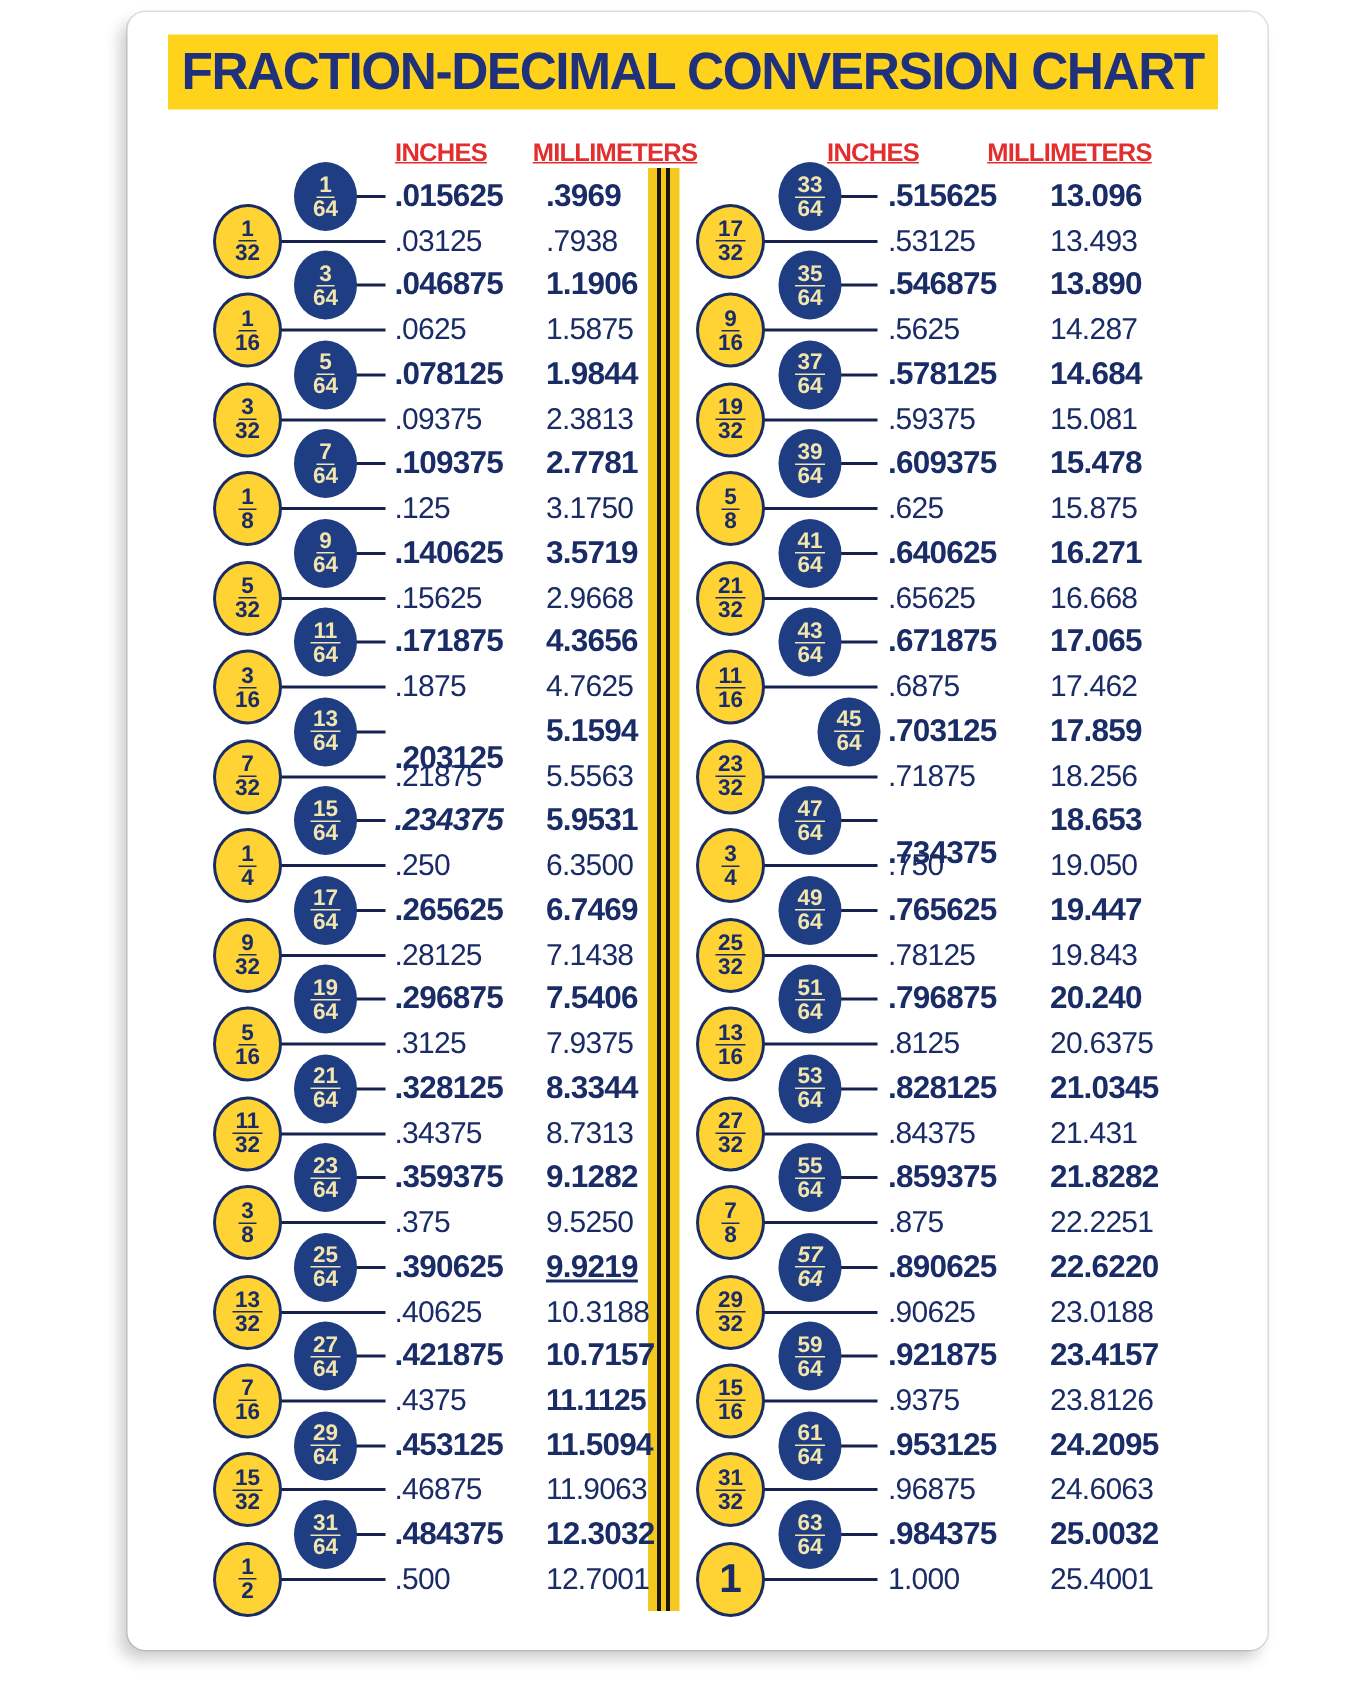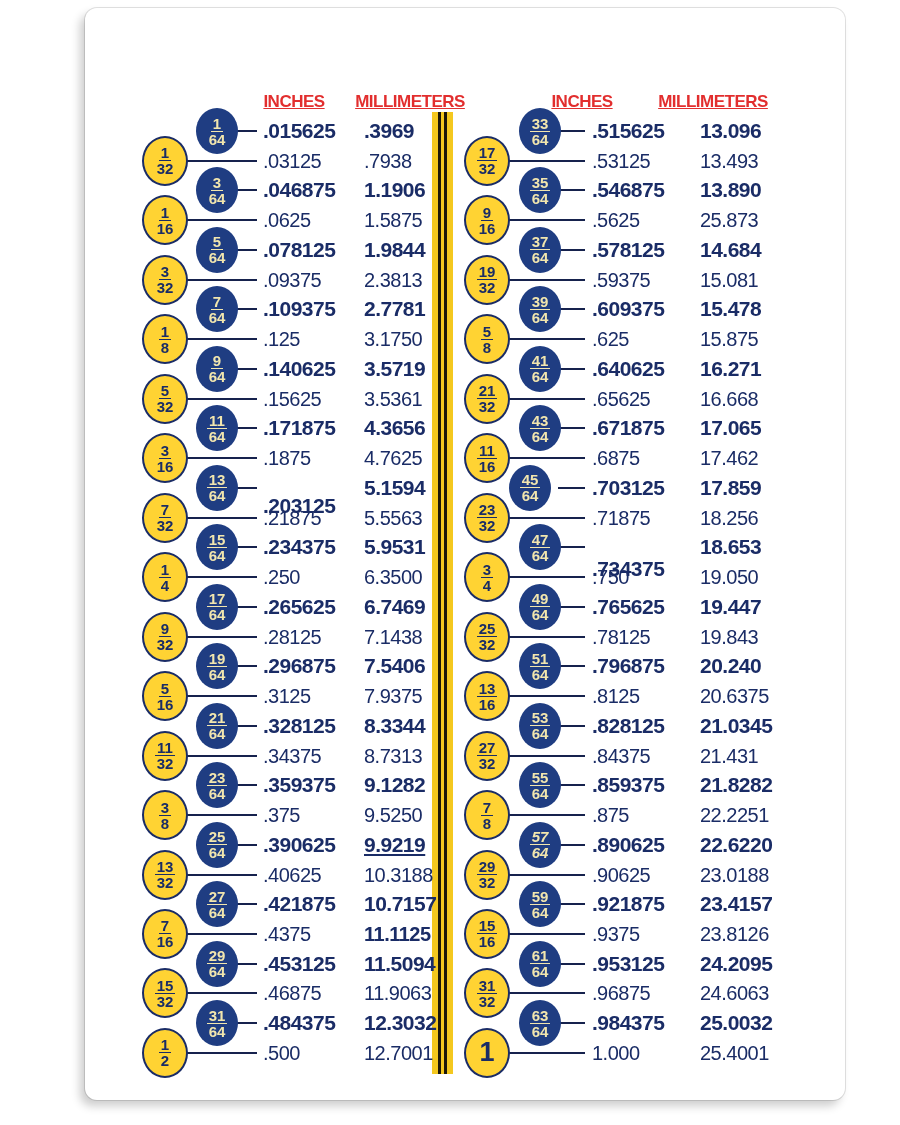--- a/index.html
+++ b/index.html
@@ -28,20 +28,23 @@
   .row.whole-row .whole{display:block;}
   .leader{position:absolute;top:24px;height:2px;background:#16224d;z-index:1;}
   .val{position:absolute;top:12px;height:26px;line-height:26px;color:#1a2c66;font-size:20px;
     font-weight:400;letter-spacing:-0.5px;white-space:nowrap;}
   .row.b64 .val{font-weight:700;font-size:21px;}
 </style>
 </head>
 <body>
 
 <div id="poster">
+  <div id="banner">
+    <div id="title">FRACTION-DECIMAL CONVERSION CHART</div>
+  </div>
 
   <div class="hdr" style="left:209px">INCHES</div>
   <div class="hdr" style="left:325px">MILLIMETERS</div>
   <div class="hdr" style="left:497px">INCHES</div>
   <div class="hdr" style="left:628px">MILLIMETERS</div>
 
   <div id="divider"></div>
 <div class="row b64" style="top: 98px;">
     <div class="badge blue" style="left: 111px; top: 2px;">
       <div class="frac">
@@ -153,21 +156,21 @@
     <div class="row" style="top: 365.66px;">
     <div class="badge yellow" style="left: 57px; top: 0px;">
       <div class="frac">
         <span class="num">5</span>
         <span class="den">32</span>
       </div>
 
     </div>
     <div class="leader" style="left: 100px; width: 72px;"></div>
     <span class="val in" style="left: 178px;">.15625</span>
-    <span class="val mm" style="left: 279px;">3.5361</span>
+    <span class="val mm" style="left: 279px;">2.9668</span>
   </div>
     <div class="row b64" style="top: 395.4px;">
     <div class="badge blue" style="left: 111px; top: 2px;">
       <div class="frac">
         <span class="num">11</span>
         <span class="den">64</span>
       </div>
 
     </div>
     <div class="leader" style="left: 150px; width: 22px;"></div>
@@ -212,21 +215,21 @@
   </div>
     <div class="row b64" style="top: 514.36px;">
     <div class="badge blue" style="left: 111px; top: 2px;">
       <div class="frac">
         <span class="num">15</span>
         <span class="den">64</span>
       </div>
 
     </div>
     <div class="leader" style="left: 150px; width: 22px;"></div>
-    <span class="val in" style="left: 178px;">.234375</span>
+    <span class="val in" style="left: 178px; font-style: italic;">.234375</span>
     <span class="val mm" style="left: 279px;">5.9531</span>
   </div>
     <div class="row" style="top: 544.1px;">
     <div class="badge yellow" style="left: 57px; top: 0px;">
       <div class="frac">
         <span class="num">1</span>
         <span class="den">4</span>
       </div>
 
     </div>
@@ -465,21 +468,21 @@
     <div class="row" style="top: 187.22px;">
     <div class="badge yellow" style="left: 379px; top: 0px;">
       <div class="frac">
         <span class="num">9</span>
         <span class="den">16</span>
       </div>
 
     </div>
     <div class="leader" style="left: 422px; width: 78px;"></div>
     <span class="val in" style="left: 507px;">.5625</span>
-    <span class="val mm" style="left: 615px;">25.873</span>
+    <span class="val mm" style="left: 615px;">14.287</span>
   </div>
     <div class="row b64" style="top: 216.96px;">
     <div class="badge blue" style="left: 434px; top: 2px;">
       <div class="frac">
         <span class="num">37</span>
         <span class="den">64</span>
       </div>
 
     </div>
     <div class="leader" style="left: 473px; width: 27px;"></div>
@@ -564,21 +567,21 @@
         <span class="num">11</span>
         <span class="den">16</span>
       </div>
 
     </div>
     <div class="leader" style="left: 422px; width: 78px;"></div>
     <span class="val in" style="left: 507px;">.6875</span>
     <span class="val mm" style="left: 615px;">17.462</span>
   </div>
     <div class="row b64" style="top: 454.88px;">
-    <div class="badge blue" style="left: 424px; top: 2px; text-align: right;">
+    <div class="badge blue" style="left: 460px; top: 2px; text-align: right;">
       <div class="frac">
         <span class="num">45</span>
         <span class="den">64</span>
       </div>
 
     </div>
     <div class="leader" style="left: 473px; width: 27px;"></div>
     <span class="val in" style="left: 507px;">.703125</span>
     <span class="val mm" style="left: 615px;">17.859</span>
   </div>

